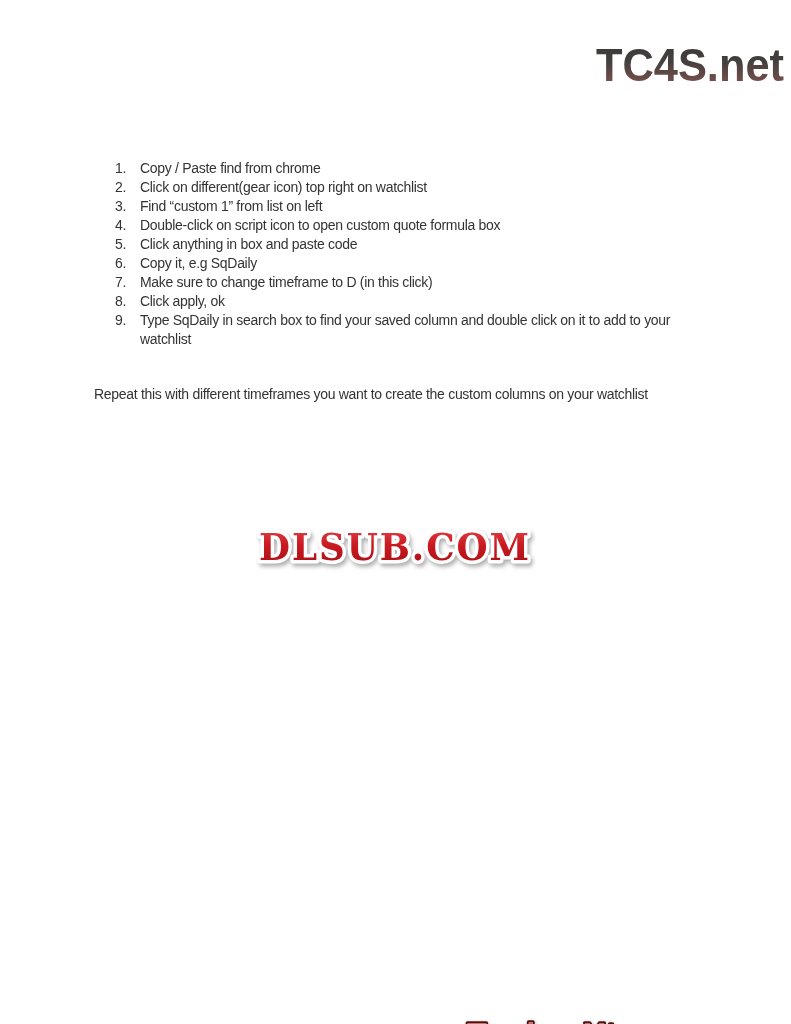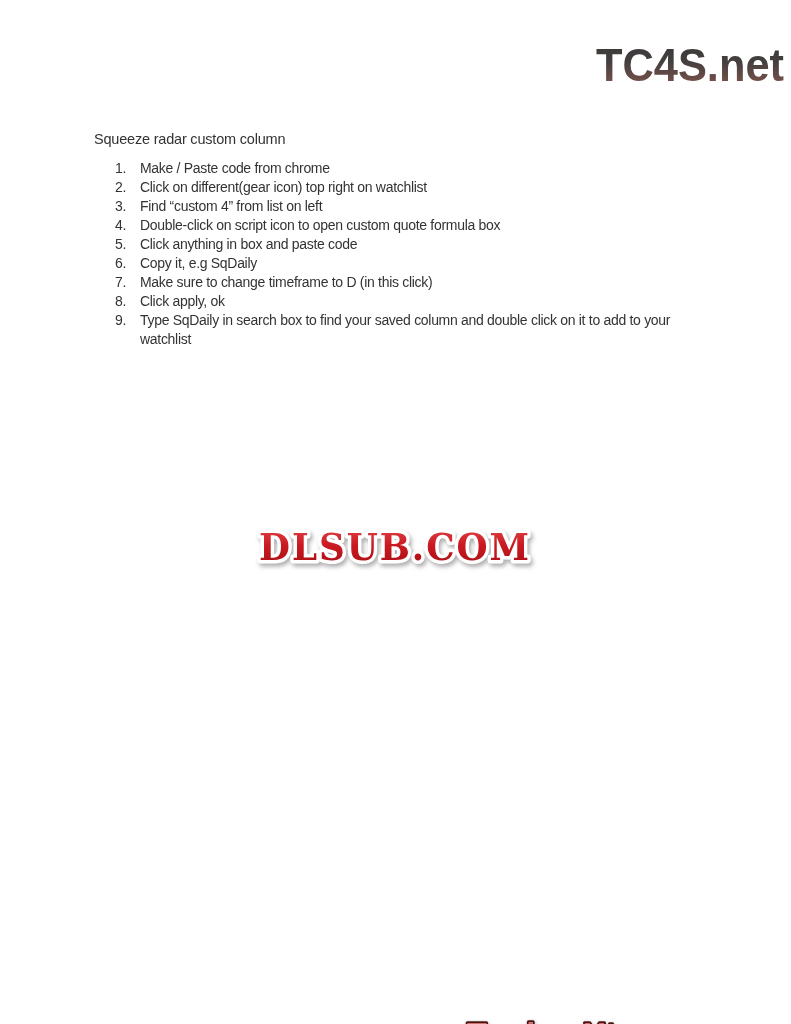--- a/index.html
+++ b/index.html
@@ -94,34 +94,33 @@
     <defs>
       <linearGradient id="gradTc" x1="0" y1="0" x2="0" y2="1">
         <stop offset="0" stop-color="#383838"></stop>
         <stop offset="0.45" stop-color="#45403f"></stop>
         <stop offset="1" stop-color="#8a574e"></stop>
       </linearGradient>
     </defs>
     <text x="97" y="43" text-anchor="middle" font-family="Liberation Sans, sans-serif" font-weight="bold" font-size="46" textLength="188" lengthAdjust="spacingAndGlyphs" fill="url(#gradTc)">TC4S.net</text>
   </svg>
 
-  <h1 class="doc-title">Squeeze radar custom column</h1>
 
   <ol class="steps">
     <li class="step">
       <span class="num">1.</span>
-      <span class="txt">Make / Paste code from chrome</span>
+      <span class="txt">Copy / Paste find from chrome</span>
     </li>
     <li class="step">
       <span class="num">2.</span>
       <span class="txt">Click on different(gear icon) top right on watchlist</span>
     </li>
     <li class="step">
       <span class="num">3.</span>
-      <span class="txt">Find “custom 4” from list on left</span>
+      <span class="txt">Find “custom 1” from list on left</span>
     </li>
     <li class="step">
       <span class="num">4.</span>
       <span class="txt">Double-click on script icon to open custom quote formula box</span>
     </li>
     <li class="step">
       <span class="num">5.</span>
       <span class="txt">Click anything in box and paste code</span>
     </li>
     <li class="step">
@@ -135,20 +134,21 @@
     <li class="step">
       <span class="num">8.</span>
       <span class="txt">Click apply, ok</span>
     </li>
     <li class="step">
       <span class="num">9.</span>
       <span class="txt">Type SqDaily in search box to find your saved column and double click on it to add to your watchlist</span>
     </li>
   </ol>
 
+  <p class="note">Repeat this with different timeframes you want to create the custom columns on your watchlist</p>
 
   <svg class="logo-dlsub" width="296" height="58" viewBox="0 0 296 58" aria-hidden="true">
     <defs>
       <linearGradient id="gradDl" x1="0" y1="0" x2="0" y2="1">
         <stop offset="0" stop-color="#e2484e"></stop>
         <stop offset="0.45" stop-color="#cb1a21"></stop>
         <stop offset="1" stop-color="#a50d13"></stop>
       </linearGradient>
     </defs>
     <text x="148" y="43" text-anchor="middle" font-family="DejaVu Serif, Liberation Serif, serif" font-weight="bold" font-size="37" letter-spacing="2" textLength="272" lengthAdjust="spacingAndGlyphs" stroke="#ffffff" stroke-width="7" stroke-linejoin="round" paint-order="stroke" fill="url(#gradDl)">DLSUB.COM</text>

